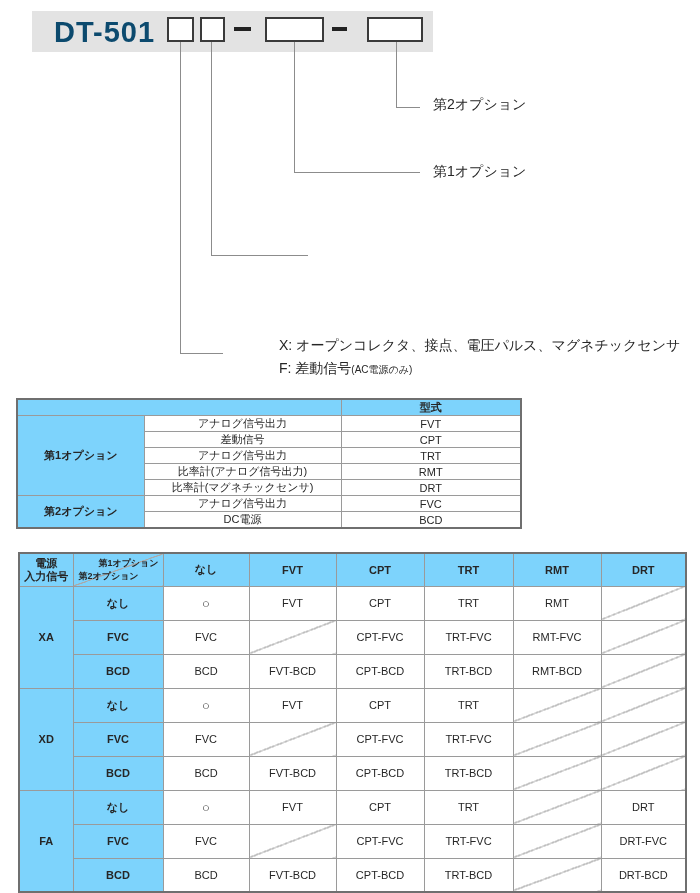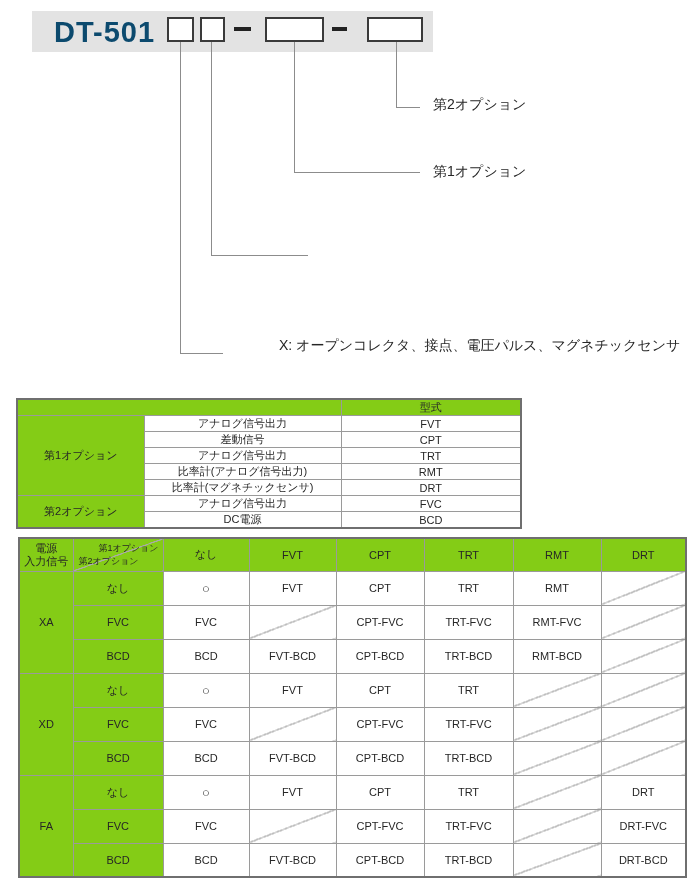--- a/index.html
+++ b/index.html
@@ -42,33 +42,33 @@
   .co-option1 { left:433px; top:163px; }
   .co-power  { left:315px; top:232px; }
   .co-input  { left:240px; top:337px;margin-left:39px; }
   .co-line { height:23px; white-space:nowrap; }
   .note { font-size:10px; }
 
   
   table { border-collapse: collapse; table-layout: fixed; }
   td { border:1px solid #9a9a9a; text-align:center; vertical-align:middle;
        font-size:11px; overflow:hidden; }
-  .g { background-color:#84cc16; }
+  .g { background-color:#7dd3fc;font-weight:bold; }
   .diag {
     background-image: linear-gradient(to bottom right,
       transparent calc(50% - 0.6px), #aaaaaa calc(50% - 0.6px),
       #aaaaaa calc(50% + 0.6px), transparent calc(50% + 0.6px));
   }
 
   
   #options-table { left:16px; top:398px; border:2px solid #6f6f6f; }
   #options-table td { height:13.8px; }
 
   
-  #matrix-table { left:18px; top:537px; border:2px solid #6f6f6f; }
+  #matrix-table { left:18px; top:552px; border:2px solid #6f6f6f; }
   #matrix-table td { height:34px; }
   #matrix-table tr.hdr td { height:33px; }
   .corner-power { white-space:pre-line; line-height:13px; }
   .corner-diag { position:relative; }
   .corner-diag .tr-label { position:absolute; top:3px; right:4px; font-size:9px; }
   .corner-diag .bl-label { position:absolute; bottom:3px; left:5px; font-size:9px; }
   .circle-mark { font-size:13px; }
 </style>
 </head>
 <body>
@@ -92,20 +92,21 @@
 <div class="abs cline h4"></div>
 
 <div class="abs callout co-option2">第2オプション</div>
 <div class="abs callout co-option1">第1オプション</div>
 
 <div class="abs callout co-power">
 </div>
 
 <div class="abs callout co-input">
   <div class="co-line"><span>X: オープンコレクタ、接点、電圧パルス、マグネチックセンサ</span></div>
+  <div class="co-line"><span>F: 差動信号</span><span class="note">(AC電源のみ)</span></div>
 </div>
 
 <table class="abs" id="options-table">
   <colgroup>
       <col style="width:127px">
       <col style="width:197px">
       <col style="width:180px">
     </colgroup>
 <tbody>
       <tr>

